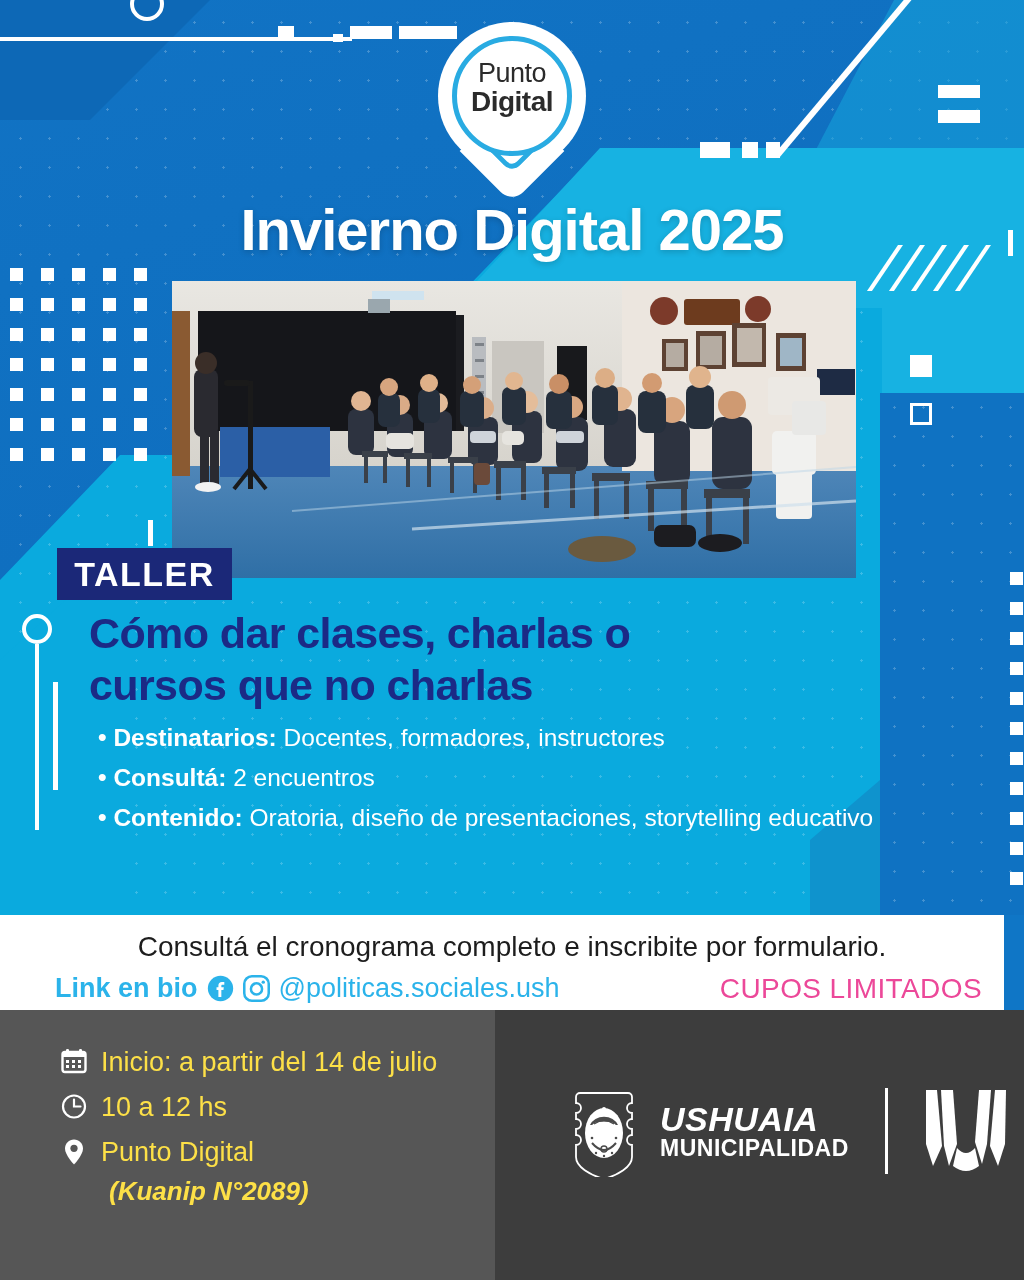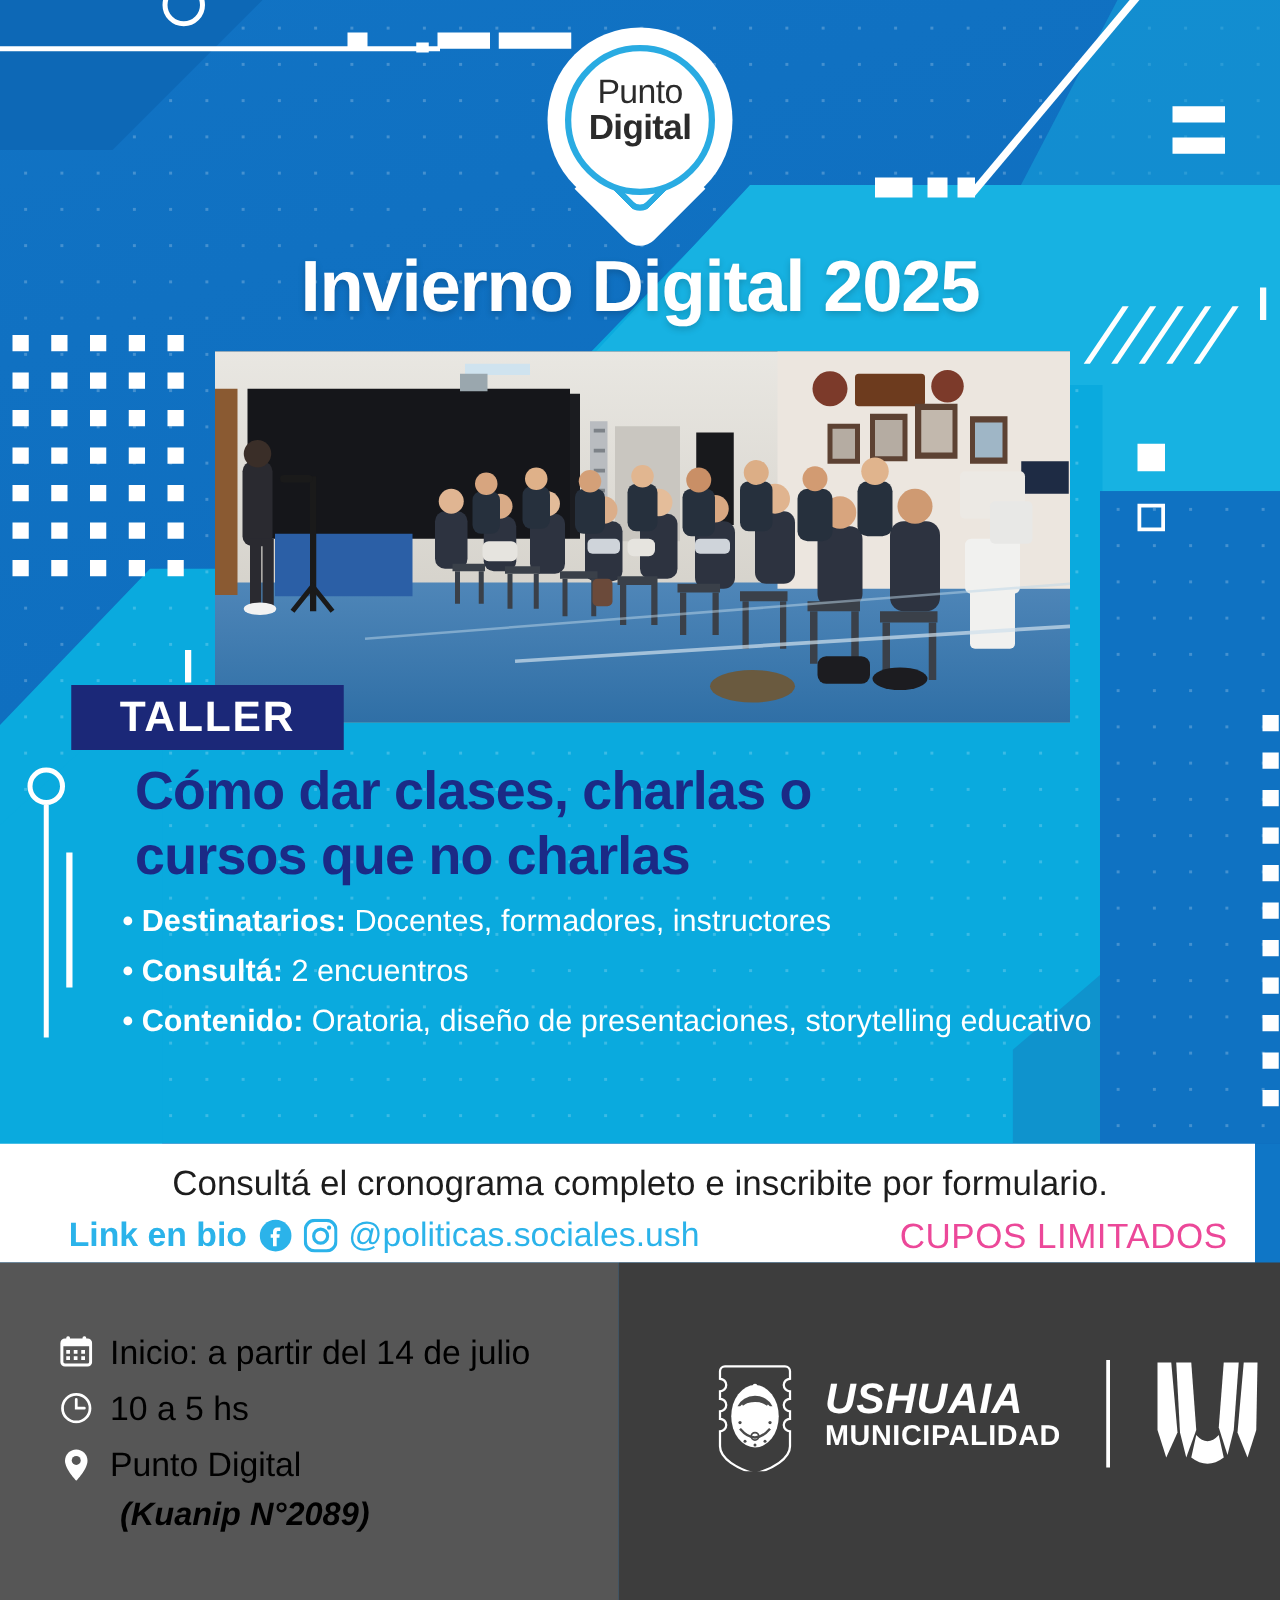--- a/index.html
+++ b/index.html
@@ -180,31 +180,31 @@
   
   .photo{
     position:absolute; left:172px; top:281px; width:684px; height:297px;
     overflow:hidden; z-index:18;
     background:#6a7f90;
   }
   .photo svg{ display:block; width:684px; height:297px; }
 
   
   .taller{
-    position:absolute; left:57px; top:548px; width:218px; height:52px;
+    position:absolute; left:57px; top:548px; width:175px; height:52px;
     background:#1b2878; z-index:25;
     display:flex; align-items:center; justify-content:center;
   }
   .taller span{
     color:#fff; font-size:34px; font-weight:700; letter-spacing:1.5px;
   }
 
   
   .headline{
-    position:absolute; left:108px; top:608px; width:760px;
+    position:absolute; left:89px; top:608px; width:760px;
     color:#1b2a86; font-size:43px; font-weight:700; line-height:1.20;
     letter-spacing:-.6px; z-index:25;
   }
 
   
   .bullets{
     position:absolute; left:98px; top:718px; width:830px; z-index:25;
   }
   .bullets li{
     list-style:none; color:#fff; font-size:24.5px; line-height:1.63;
@@ -237,21 +237,21 @@
   
   .footer-l{
     position:absolute; left:0; top:1010px; width:495px; height:270px;
     background:#565656; z-index:30;
   }
   .footer-r{
     position:absolute; left:495px; top:1010px; width:529px; height:270px;
     background:#3d3d3d; z-index:30;
   }
   .finfo{
-    position:absolute; left:48px; top:1045px; z-index:35; color:#000000;margin-top:20px;
+    position:absolute; left:61px; top:1045px; z-index:35; color:#fde047;
   }
   .frow{
     display:flex; align-items:flex-start; gap:14px; margin-bottom:10px;
   }
   .frow .ftxt{ font-size:27px; line-height:1.3; }
   .fsub{ font-size:26px; font-style:italic; font-weight:700; margin-left:48px; margin-top:-4px; }
   .ficon{ width:26px; height:28px; flex:0 0 26px; margin-top:3px; }
 
   .logos{
     position:absolute; left:570px; top:1085px; z-index:35;
@@ -596,21 +596,21 @@
       </span>
       <span class="ftxt">Inicio: a partir del 14 de julio</span>
     </div>
     <div class="frow">
       <span class="ficon">
         <svg viewBox="0 0 26 26">
             <circle cx="13" cy="13.5" r="11" fill="none" stroke="#fff" stroke-width="2.2"></circle>
             <path d="M13 6.5V13.5H19.5" stroke="#fff" stroke-width="2.2" fill="none" stroke-linecap="round"></path>
           </svg>
       </span>
-      <span class="ftxt">10 a 5 hs</span>
+      <span class="ftxt">10 a 12 hs</span>
     </div>
     <div class="frow">
       <span class="ficon">
         <svg viewBox="0 0 26 28">
             <path d="M13 1.5c-5 0-9 4-9 9 0 6.8 9 16 9 16s9-9.2 9-16c0-5-4-9-9-9z" fill="#fff"></path>
             <circle cx="13" cy="10.3" r="3.6" fill="#565656"></circle>
           </svg>
       </span>
       <span class="ftxt">Punto Digital</span>
     </div>

